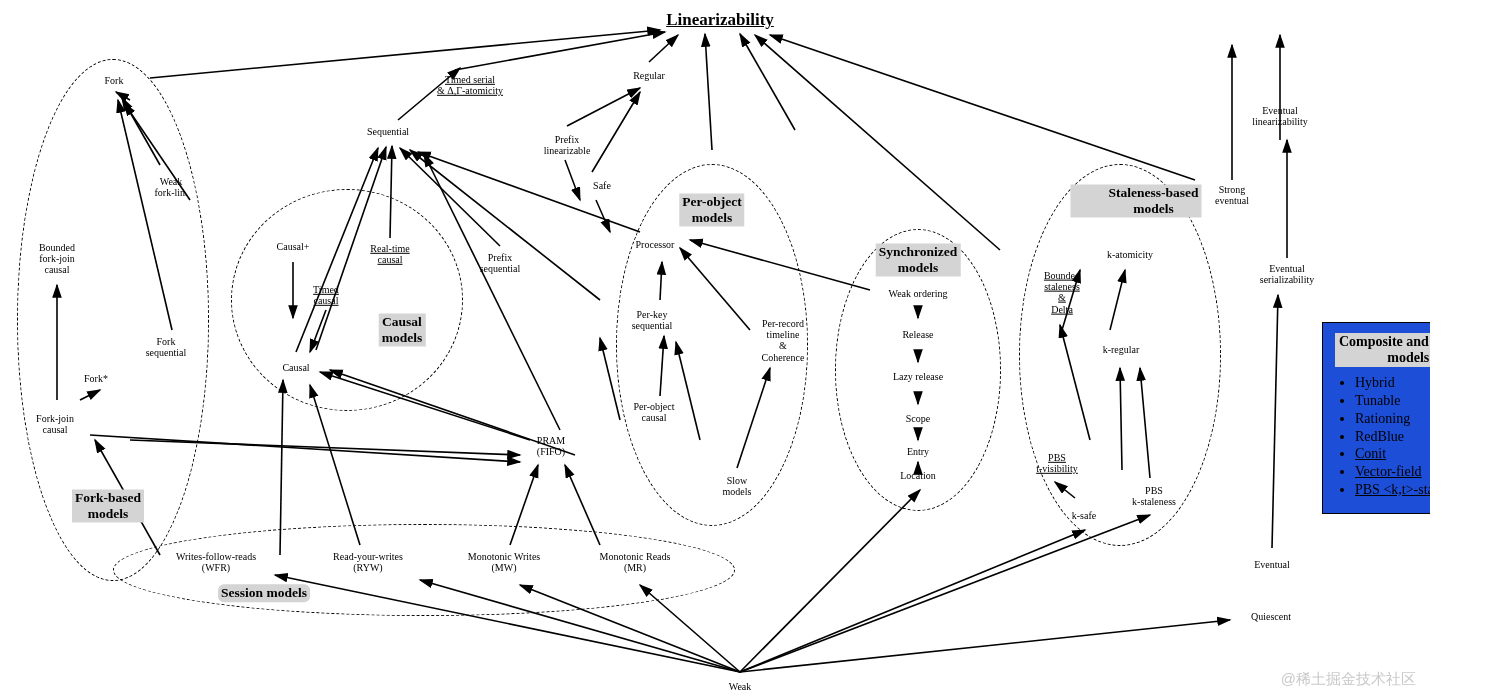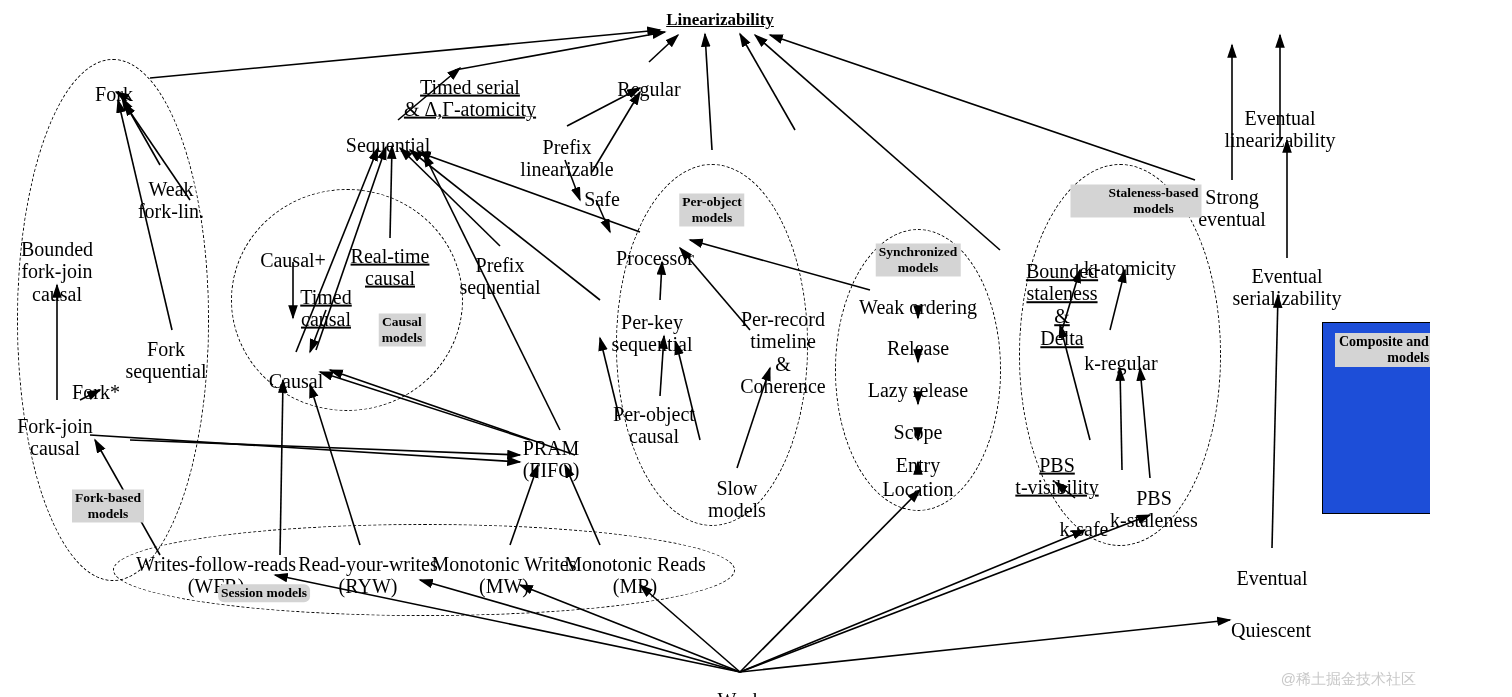--- a/index.html
+++ b/index.html
@@ -24,23 +24,22 @@
     top: 0;
     width: 1512px;
     height: 697px;
     pointer-events: none;
   }
   .node {
     position: absolute;
     text-align: center;
     line-height: 1.12;
     white-space: pre;
-    font-size: 20px;
+    font-size: 10px;
     transform: translate(-50%, -50%);
-    margin-top: 13px;
   }
   .node.u {
     text-decoration: underline;
   }
   .grouplabel {
     position: absolute;
     text-align: center;
     font-weight: bold;
     font-size: 13.5px;
     line-height: 1.15;
@@ -285,16 +284,25 @@
       <div class="grouplabel" style="left: 108px; top: 506px;">Fork-based
 models</div>
       <div class="grouplabel" style="left: 264px; top: 593px; border-radius: 6px;">Session models</div>
     </div>
 
   <div class="legend" id="legend-box" style="left: 1322px; top: 322px; width: 180px; height: 192px;">
     <div class="legend-title-wrap">
       <span class="legend-title">Composite and tunable
 models</span>
     </div>
+    <ul id="legend-list">
+        <li><span>Hybrid</span></li>
+        <li><span>Tunable</span></li>
+        <li><span>Rationing</span></li>
+        <li><span>RedBlue</span></li>
+        <li class="u"><span>Conit</span></li>
+        <li class="u"><span>Vector-field</span></li>
+        <li class="u"><span>PBS &lt;k,t&gt;-staleness</span></li>
+      </ul>
   </div>
 
   <div class="watermark">@稀土掘金技术社区</div>
 </div>
 
 </body></html>

